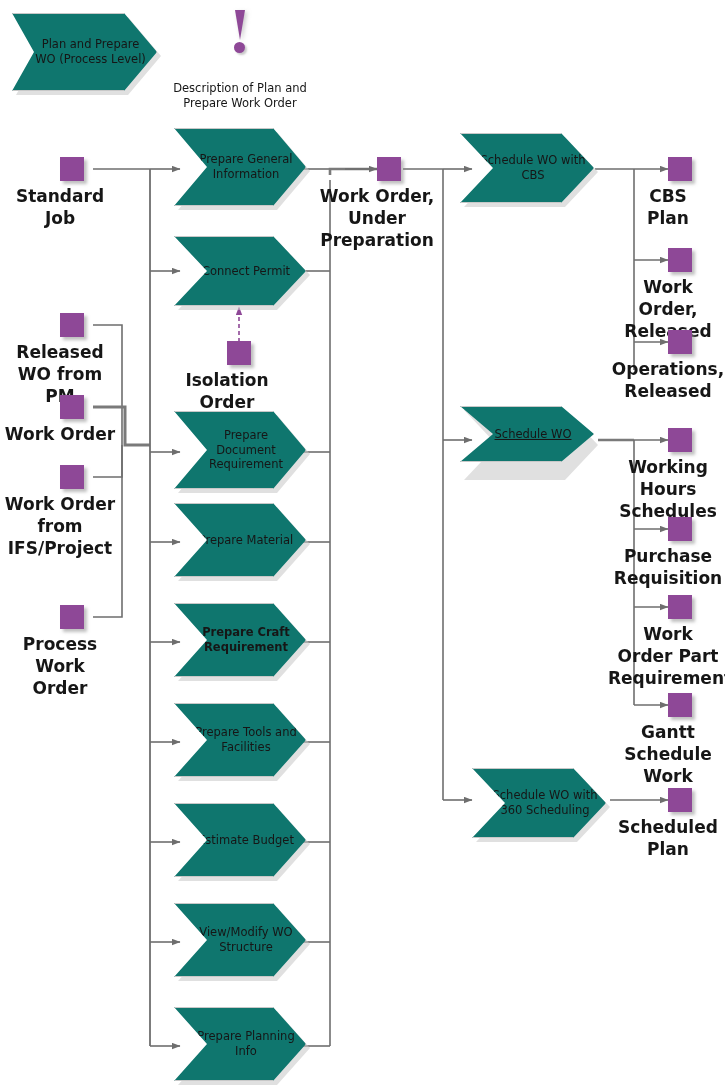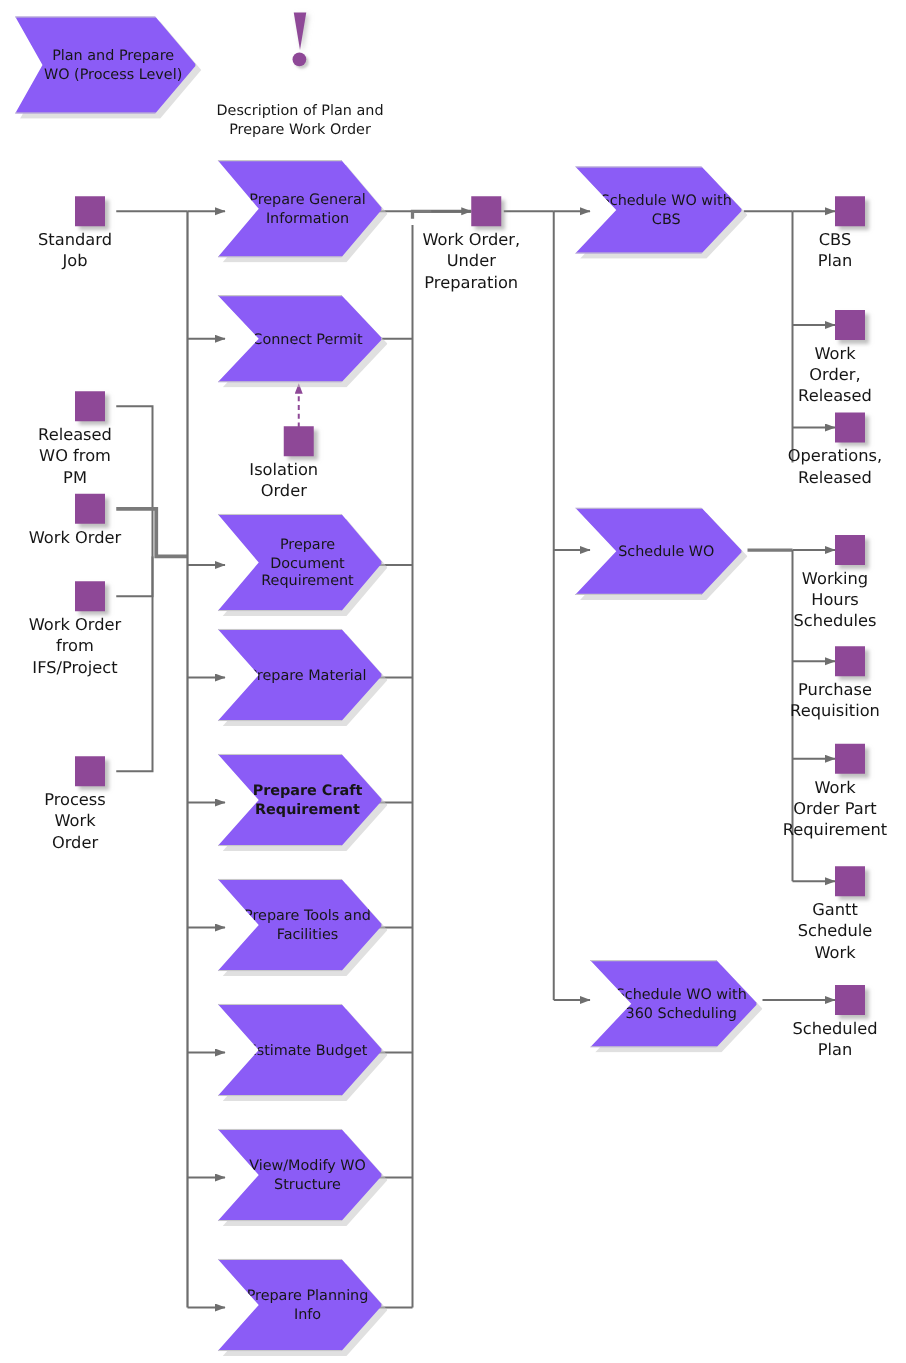--- a/index.html
+++ b/index.html
@@ -8,21 +8,21 @@
     font-family:"DejaVu Sans", sans-serif;
     width:725px;height:1090px;position:relative;overflow:hidden;
     color:#1a1a1a;
   }
   #canvas{position:absolute;left:0;top:0;width:725px;height:1090px;}
   svg#wires{position:absolute;left:0;top:0;width:725px;height:1090px;pointer-events:none;}
 
   
   .chev{
     position:absolute;
-    background:#8b5cf6;
+    background:#0f766e;
     border:1px solid #c8c8c8;
     display:flex;align-items:center;justify-content:center;
     text-align:center;
     font-size:11.5px;
     line-height:1.28;
     color:#161616;
     -webkit-clip-path:polygon(0 0, calc(100% - 33px) 0, 100% 50%, calc(100% - 33px) 100%, 0 100%, 33px 50%);
     clip-path:polygon(0 0, calc(100% - 33px) 0, 100% 50%, calc(100% - 33px) 100%, 0 100%, 33px 50%);
     box-sizing:border-box;
   }
@@ -49,24 +49,25 @@
     width:24px;height:24px;
     background:#8E4897;
     box-shadow:3px 3px 3px rgba(140,140,140,.55);
   }
   .node .cap{
     position:absolute;
     top:28px;left:50%;
     transform:translateX(-50%);
     width:120px;
     text-align:center;
-    font-size:13px;
+    font-size:17px;
     line-height:1.3;
     color:#161616;
     white-space:pre-line;
+    font-weight:bold;
   }
 
   
   .bang{position:absolute;}
   .bang .bar{
     position:absolute;left:8px;top:0;
     width:0;height:0;
     border-left:5px solid transparent;
     border-right:5px solid transparent;
     border-top:30px solid #8E4897;
@@ -309,21 +310,21 @@
 Preparation</div>
   </div>
 
   <div class="chev-shadow" style="left:464px;top:137px;width:134px;height:70px;"></div>
   <div class="chev" style="left:460px;top:133px;width:134px;height:70px;">
     <span class="lbl">Schedule WO
 with CBS</span>
   </div>
 
   <div class="chev-shadow" style="left:464px;top:410px;width:134px;height:70px;"></div>
-  <div class="chev" style="left:460px;top:406px;width:134px;height:70px;">
+  <div class="chev" style="left:460px;top:406px;width:134px;height:56px;text-decoration:underline;">
     <span class="lbl">Schedule WO</span>
   </div>
 
   <div class="chev-shadow" style="left:476px;top:772px;width:134px;height:70px;"></div>
   <div class="chev" style="left:472px;top:768px;width:134px;height:70px;">
     <span class="lbl">Schedule WO
 with 360
 Scheduling</span>
   </div>
 

